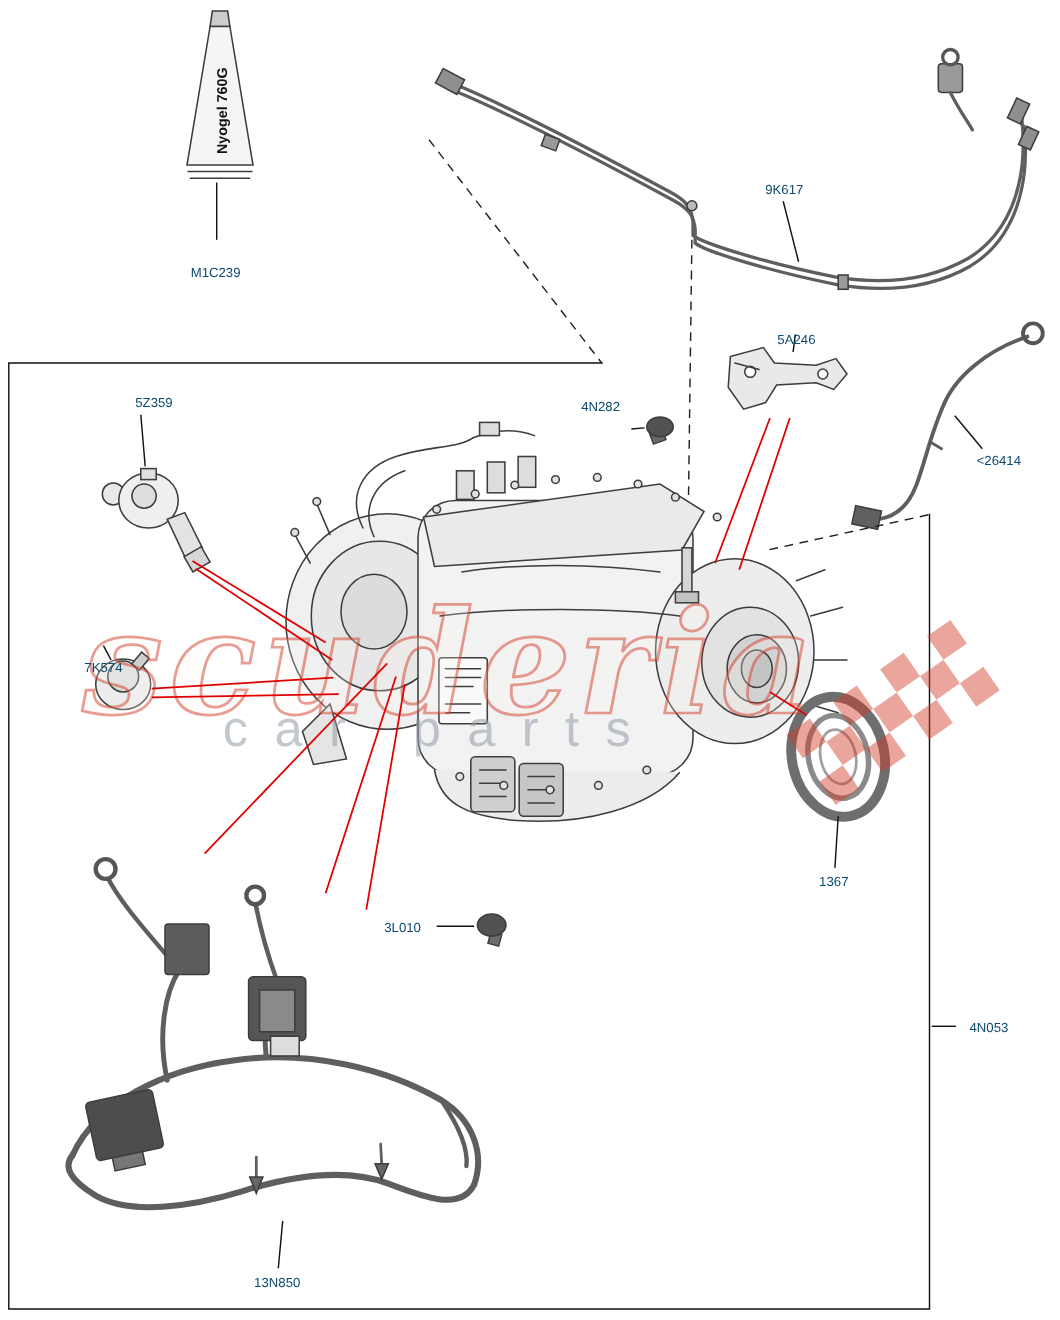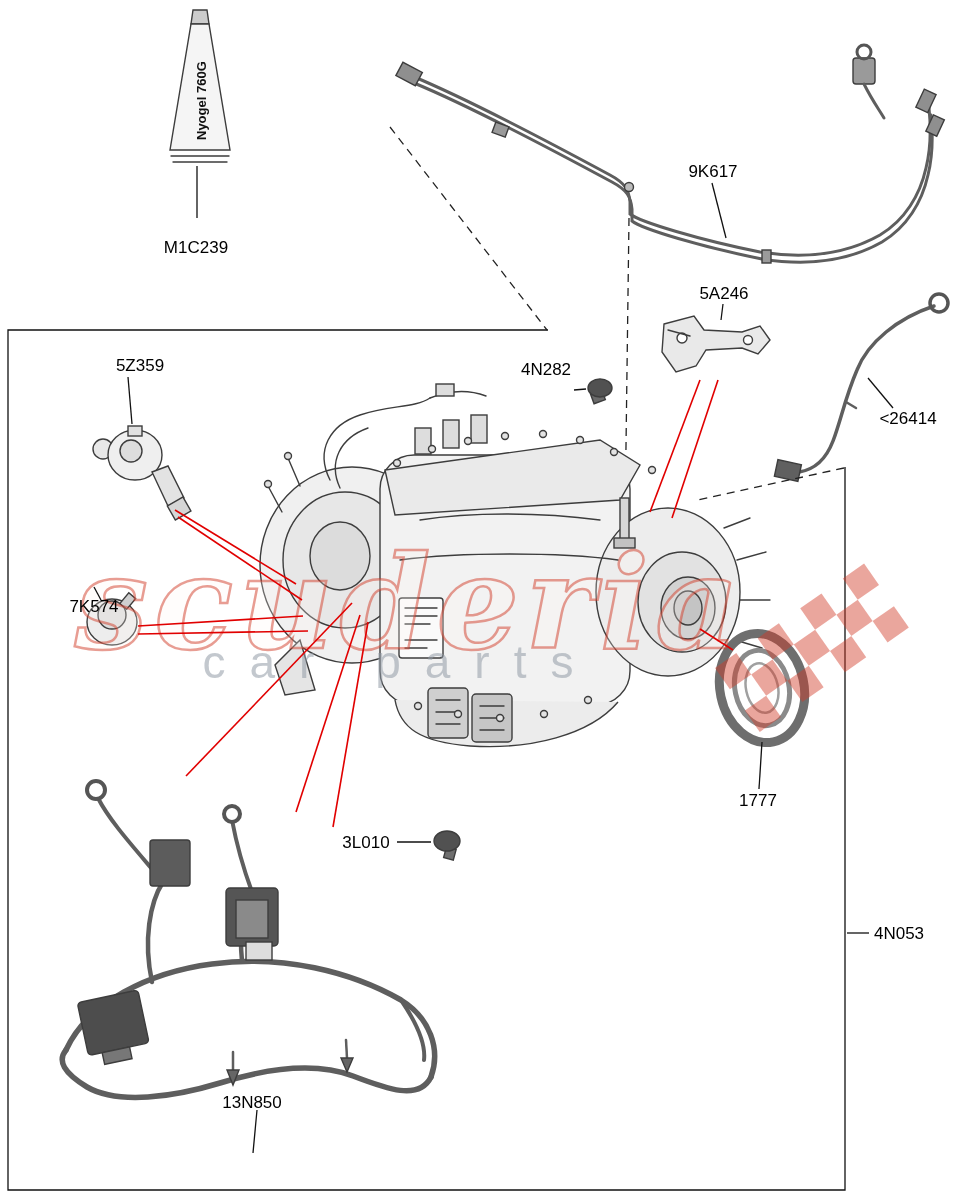--- a/index.html
+++ b/index.html
@@ -1,21 +1,21 @@
 <!DOCTYPE html>
 <html><head>
 <meta charset="utf-8">
 <style>
   *{box-sizing:border-box}
   html,body{margin:0;padding:0;background:#fff}
   body{font-family:"Liberation Sans",sans-serif}
   .stage{position:relative;width:964px;height:1200px;background:#fff;overflow:hidden;margin:0 auto}
   .stage svg{position:absolute;left:0;top:0}
-  .plabel{position:absolute;transform:translateX(-50%);font-size:17px;line-height:20px;
-          color:#000000;white-space:nowrap;cursor:pointer}
+  .plabel{position:absolute;transform:translateX(-50%);font-size:12px;line-height:20px;
+          color:#0c4a6e;white-space:nowrap;cursor:pointer}
   
   .d   {stroke:#3d3d3d;stroke-width:1.4;fill:none;stroke-linecap:round}
   .df  {stroke:#3d3d3d;stroke-width:1.4}
   .red {stroke:#e10000;stroke-width:1.6;fill:none}
   .blk {stroke:#111;stroke-width:1.3;fill:none}
   .dash{stroke:#222;stroke-width:1.3;fill:none;stroke-dasharray:8 6}
   .wire{stroke:#5e5e5e;fill:none;stroke-linecap:round}
   .wm-main{font-family:"DejaVu Serif",serif;font-style:italic;font-weight:bold}
   .wm-sub{font-family:"Liberation Sans",sans-serif}
 </style>
@@ -230,23 +230,23 @@
     <path class="red" d="M296,812 L360,615"></path>
     <path class="red" d="M333,827 L368,622"></path>
     <path class="red" d="M700,380 L650,512"></path>
     <path class="red" d="M718,380 L672,518"></path>
     <path class="red" d="M733,650 L700,629"></path>
   </g>
 </svg>
 
 <div class="plabel" style="left:196px;top:238px">M1C239</div>
 <div class="plabel" style="left:713px;top:162px">9K617</div>
-<div class="plabel" style="left:724px;top:284px">5A246</div>
+<div class="plabel" style="left:724px;top:299px">5A246</div>
 <div class="plabel" style="left:908px;top:409px">&lt;26414</div>
 <div class="plabel" style="left:546px;top:360px">4N282</div>
 <div class="plabel" style="left:140px;top:356px">5Z359</div>
 <div class="plabel" style="left:94px;top:597px">7K574</div>
-<div class="plabel" style="left:758px;top:791px">1777</div>
+<div class="plabel" style="left:758px;top:791px">1367</div>
 <div class="plabel" style="left:366px;top:833px">3L010</div>
 <div class="plabel" style="left:899px;top:924px">4N053</div>
-<div class="plabel" style="left:252px;top:1093px">13N850</div>
+<div class="plabel" style="left:252px;top:1156px">13N850</div>
 
 </div>
 
 </body></html>

